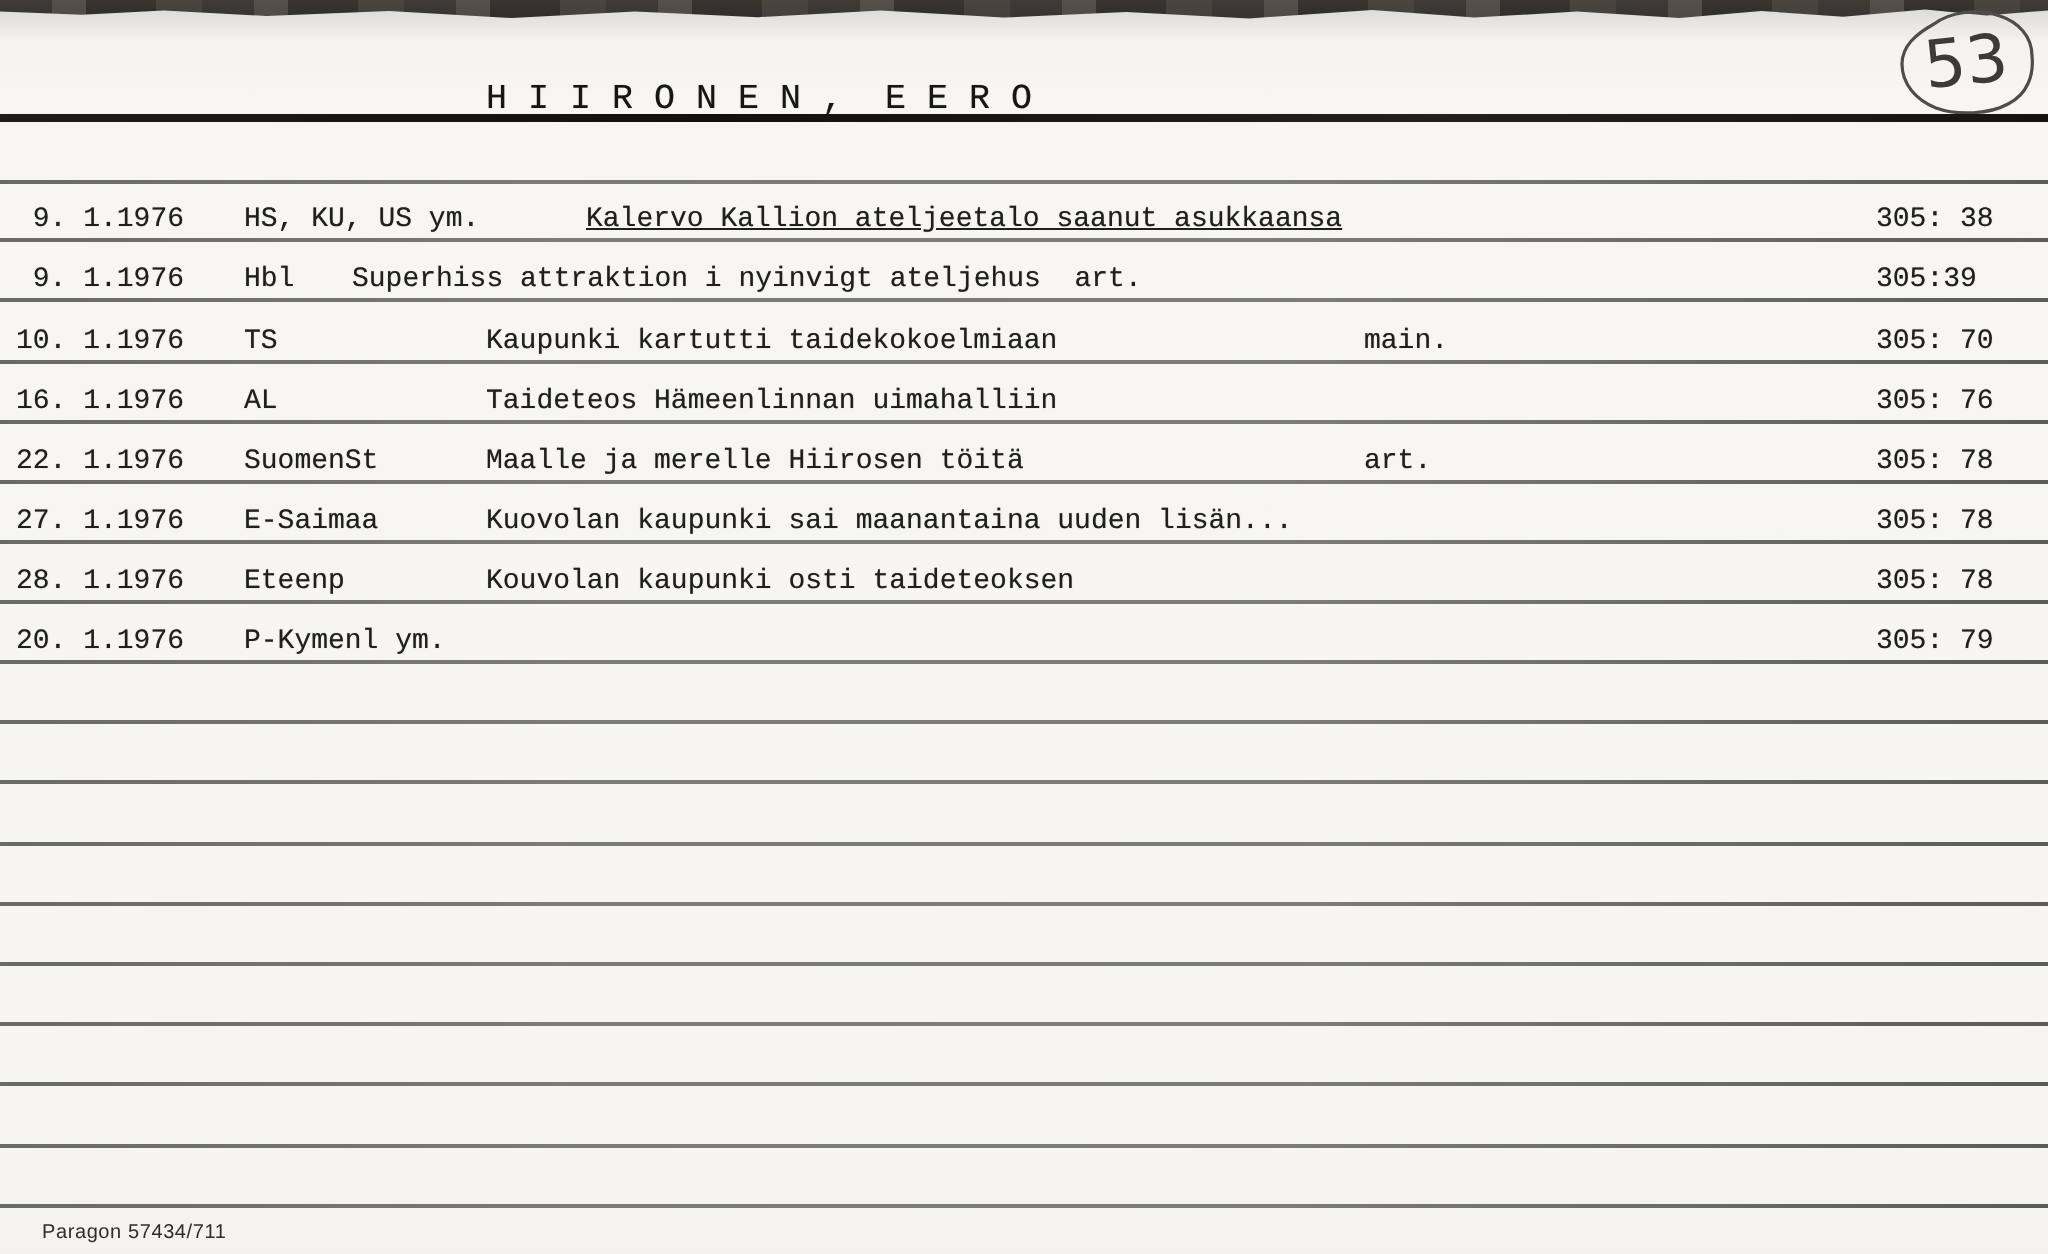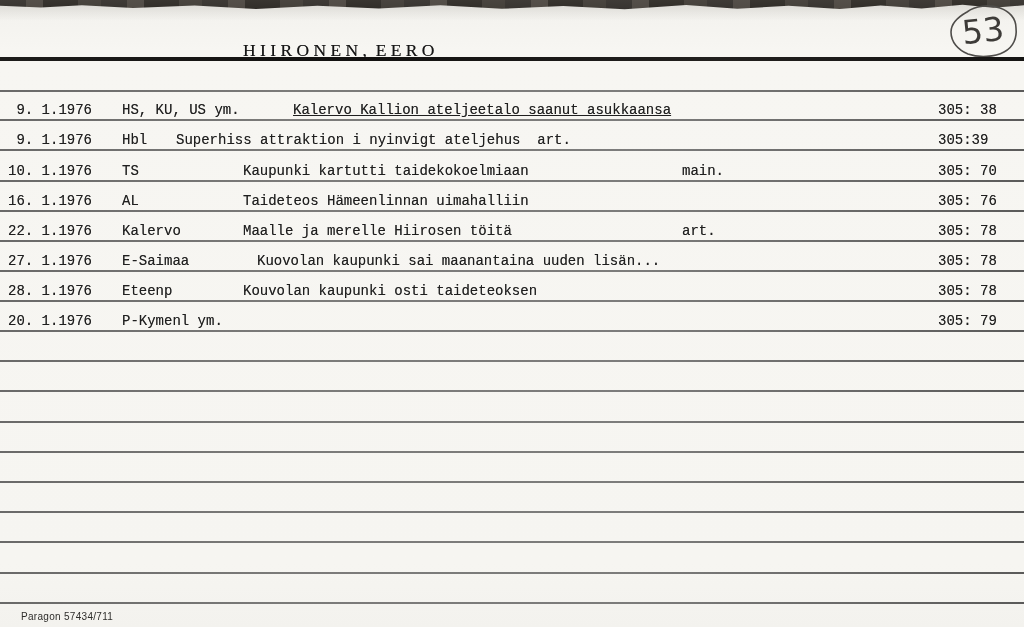--- a/index.html
+++ b/index.html
@@ -18,21 +18,21 @@
     clip-path:polygon(0 0,100% 0,100% 52%,97% 78%,94% 48%,90% 84%,86% 55%,82% 90%,77% 58%,72% 88%,67% 50%,61% 92%,55% 60%,49% 88%,43% 52%,37% 86%,31% 58%,25% 90%,19% 55%,13% 80%,8% 52%,4% 74%,0 58%);
   }
   .scan-haze{
     position:absolute;top:0;left:0;width:100%;height:28px;
     background:linear-gradient(180deg,rgba(122,116,108,0.22),rgba(122,116,108,0) 75%);
     pointer-events:none;
   }
   .title{
     position:absolute;left:243px;top:41px;
     font-size:17.5px;line-height:19px;white-space:pre;
-    color:#161616;text-shadow:0 0 .4px rgba(0,0,0,.55);font-family:Liberation Serif, serif;
+    color:#161616;text-shadow:0 0 .4px rgba(0,0,0,.55);
   }
   .rule{position:absolute;left:0;width:100%;height:2px;
     background:linear-gradient(90deg,rgba(66,66,66,.78),rgba(48,48,48,.62) 28%,rgba(82,82,82,.74) 62%,rgba(52,52,52,.8));
   }
   .rule.thick{height:4px;background:linear-gradient(90deg,#1d1c1a,#121110 35%,#22201e 70%,#151413);}
   .badge{position:absolute;left:946px;top:3px;}
   .badge text{
     font-family:"DejaVu Sans",sans-serif;font-size:33px;fill:#3d3b38;
   }
   .row{position:absolute;left:0;width:100%;height:19px;
@@ -42,21 +42,21 @@
   .row .c{position:absolute;top:0;white-space:pre;}
   .c.date{left:8px;}
   .c.src{left:122px;}
   .c.note{left:682px;}
   .c.ref{left:918px;margin-left:20px;}
   .row1{top:101px;} .row1 .ttl{left:293px;text-decoration:underline;}
   .row2{top:131px;} .row2 .ttl{left:176px;}
   .row3{top:162px;text-align:right;} .row3 .ttl{left:243px;}
   .row4{top:192px;} .row4 .ttl{left:243px;}
   .row5{top:222px;} .row5 .ttl{left:243px;}
-  .row6{top:252px;} .row6 .ttl{left:257px;text-align:right;}
+  .row6{top:252px;} .row6 .ttl{left:243px;text-align:right;}
   .row7{top:282px;} .row7 .ttl{left:243px;}
   .row8{top:312px;} .row8 .ttl{left:253px;}
   .footer{
     position:absolute;left:21px;top:611px;
     font-family:"Liberation Sans","DejaVu Sans",sans-serif;
     font-size:10px;color:#2e2d2b;letter-spacing:.3px;
   }
 </style>
 </head>
 <body>
@@ -118,21 +118,21 @@
   </div>
   <div class="row row4">
     <span class="c date">16. 1.1976</span>
     <span class="c src">AL</span>
     <span class="c ttl">Taideteos Hämeenlinnan uimahalliin</span>
     <span class="c note"></span>
     <span class="c ref">305: 76</span>
   </div>
   <div class="row row5">
     <span class="c date">22. 1.1976</span>
-    <span class="c src">Kalervo</span>
+    <span class="c src">SuomenSt</span>
     <span class="c ttl">Maalle ja merelle Hiirosen töitä</span>
     <span class="c note">art.</span>
     <span class="c ref">305: 78</span>
   </div>
   <div class="row row6">
     <span class="c date">27. 1.1976</span>
     <span class="c src">E-Saimaa</span>
     <span class="c ttl">Kuovolan kaupunki sai maanantaina uuden lisän...</span>
     <span class="c note"></span>
     <span class="c ref">305: 78</span>

